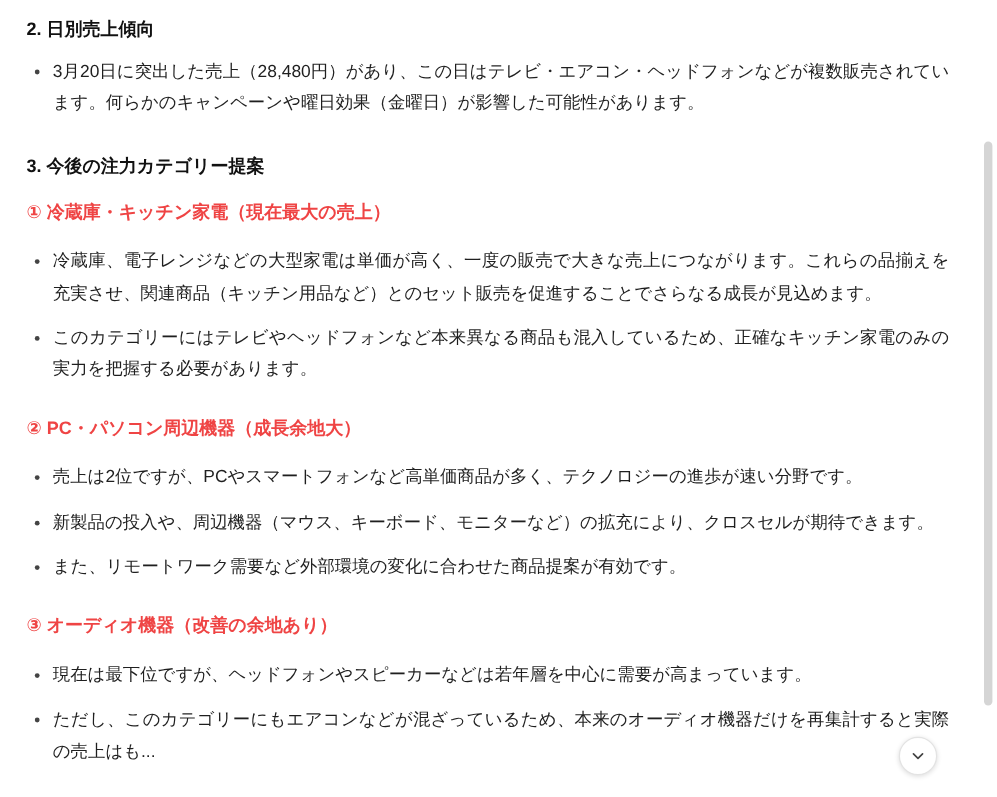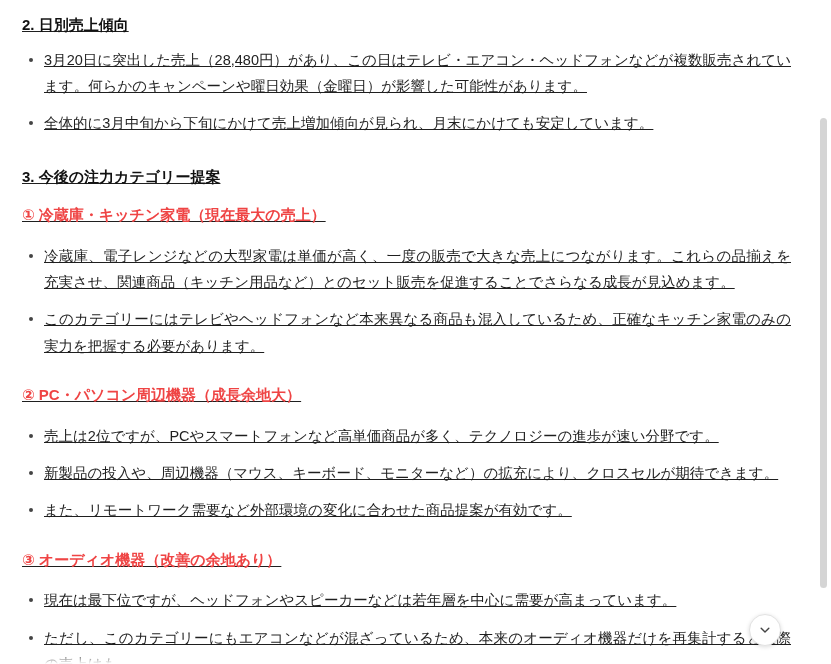--- a/index.html
+++ b/index.html
@@ -15,21 +15,20 @@
     overflow: hidden;
     position: relative;
   }
   .page {
     position: relative;
     width: 831px;
     height: 664px;
     box-sizing: border-box;
     padding: 0 40px 0 22px;
     overflow: hidden;
-    text-decoration: underline;
   }
   .h-section {
     font-size: 15px;
     font-weight: bold;
     color: #111111;
     margin: 0;
     padding: 0;
     line-height: 1.5;
   }
   .h-sub {
@@ -118,21 +117,20 @@
 <div class="page">
 
   <div class="block-gap-1"></div>
 
   <h3 class="h-section">2. 日別売上傾向</h3>
 
   <div style="height:10px"></div>
 
   <ul class="bullets loose">
     <li>3月20日に突出した売上（28,480円）があり、この日はテレビ・エアコン・ヘッドフォンなどが複数販売されています。何らかのキャンペーンや曜日効果（金曜日）が影響した可能性があります。</li>
-    <li>全体的に3月中旬から下旬にかけて売上増加傾向が見られ、月末にかけても安定しています。</li>
   </ul>
 
   <div class="block-gap-3"></div>
 
   <h3 class="h-section">3. 今後の注力カテゴリー提案</h3>
 
   <div style="height:16px"></div>
 
   <h4 class="h-sub">① 冷蔵庫・キッチン家電（現在最大の売上）</h4>
 

